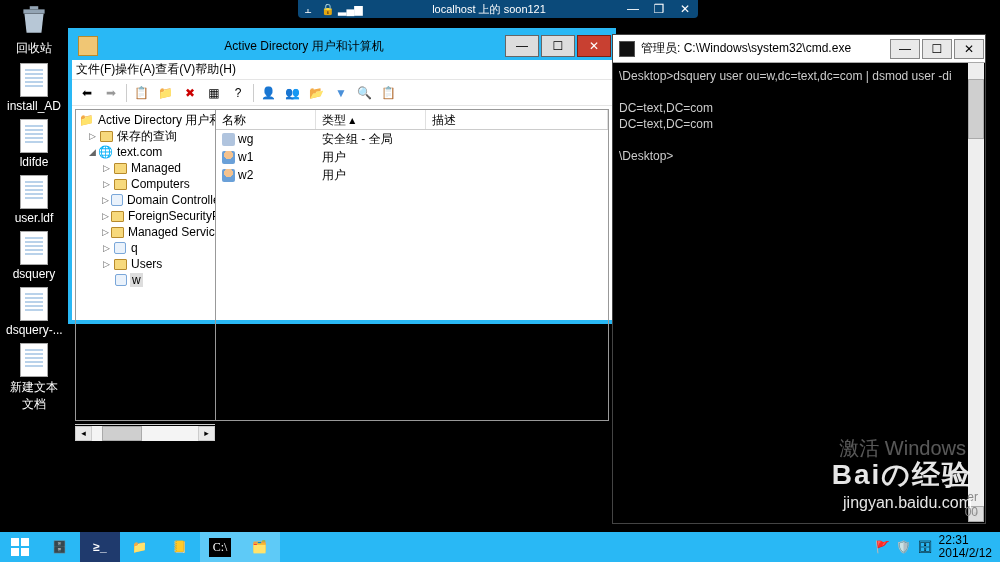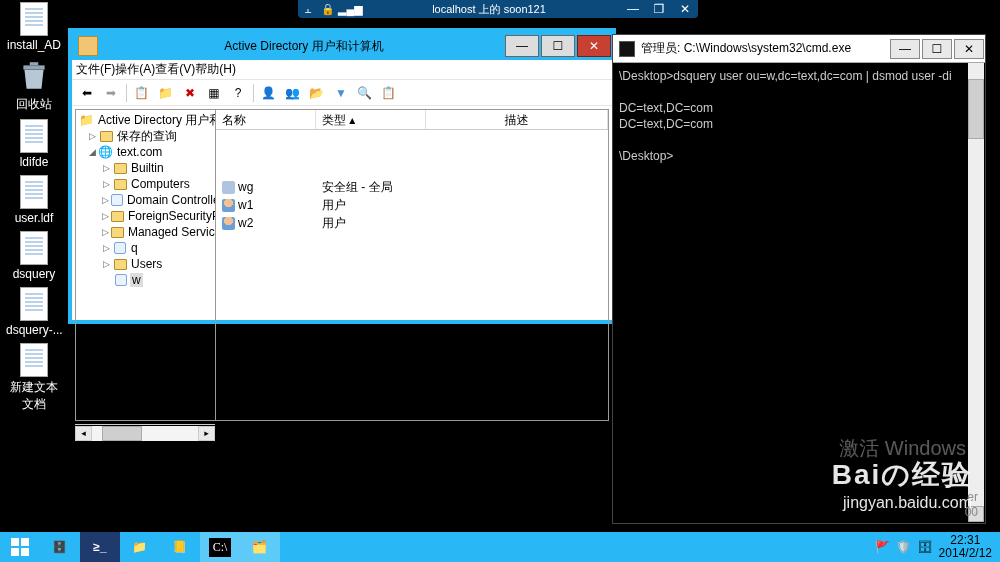--- a/index.html
+++ b/index.html
@@ -40,24 +40,24 @@
 .ad-body { display:flex; height:312px; border:1px solid #999; margin:3px; }
 .tree { width:140px; border-right:1px solid #999; overflow:hidden; padding:2px; }
 .tree-row { display:flex; align-items:center; height:16px; white-space:nowrap; padding-left:2px; gap:2px; }
 .tree-row.sel .lbl { background:#ddd; }
 .tree-arrow { width:9px; font-size:9px; color:#666; text-align:center; }
 .tree-ico { width:14px; height:14px; display:inline-flex; align-items:center; justify-content:center; }
 .folder { width:13px; height:11px; background:#f7d97c; border:1px solid #b78a2c; border-radius:1px; }
 .ou { width:12px; height:12px; border:1px solid #7aa7d9; border-radius:2px; background:#eaf2fb; }
 .tree .lbl { padding:0 2px; }
 
-.listpane { flex:1; display:flex; flex-direction:column;gap:48px; }
+.listpane { flex:1; display:flex; flex-direction:column; }
 .listhead { height:20px; display:flex; border-bottom:1px solid #ccc; }
 .listhead div { padding:2px 6px; border-right:1px solid #e0e0e0; }
-.lh1{width:100px;} .lh2{width:110px;} .lh3{flex:1;text-align:center;}
+.lh1{width:100px;} .lh2{width:110px;} .lh3{flex:1;}
 .listbody { flex:1; }
 .lrow { display:flex; height:18px; align-items:center; }
 .lrow .c1{width:100px; padding-left:6px; display:flex; align-items:center; gap:3px;}
 .lrow .c2{width:110px; padding-left:6px;} .lrow .c3{flex:1;}
 .user-ico, .grp-ico { width:13px; height:13px; display:inline-block; }
 .user-ico { background:radial-gradient(circle at 50% 30%, #f4c28e 0%, #f4c28e 40%, transparent 41%), linear-gradient(#6aa0d8,#6aa0d8); border-radius:2px; }
 .grp-ico { background:#b0c4de; border-radius:2px; }
 
 .hscroll { height:17px; border-top:1px solid #ccc; display:flex; align-items:center; }
 .hscroll .arrow { width:17px; height:15px; background:#e9e9e9; border:1px solid #ccc; text-align:center; font-size:9px; line-height:13px; }
@@ -75,21 +75,21 @@
 .cmd-body .scrollbar { position:absolute; right:1px; top:28px; bottom:1px; width:16px; background:#eee; }
 .cmd-body .scrollbar .sbtn{height:16px;background:#ddd;border:1px solid #aaa;text-align:center;font-size:9px;line-height:14px;}
 .cmd-body .scrollbar .sthumb{position:absolute;top:16px;left:0;right:0;height:60px;background:#cfcfcf;border:1px solid #aaa;}
 
 
 .taskbar { position:absolute; left:0; right:0; bottom:0; height:30px; background:#29b8f5; display:flex; align-items:center; }
 .taskbar .tsk { width:40px; height:30px; display:flex; align-items:center; justify-content:center; }
 .taskbar .tsk.active { background:rgba(255,255,255,.25); }
 .taskbar .spacer { flex:1; }
 .tray { display:flex; align-items:center; gap:6px; padding:0 8px; color:#000; font-size:11px; }
-.tray .clock { text-align:center; line-height:13px; }
+.tray .clock { text-align:left; line-height:13px; }
 
 
 .watermark { position:absolute; right:28px; bottom:50px; color:rgba(255,255,255,.9); text-align:right; font-family:"Microsoft YaHei"; pointer-events:none; }
 .watermark .l1 { font-size:28px; font-weight:bold; letter-spacing:2px; }
 .watermark .l2 { font-size:16px; }
 .activate { position:absolute; right:34px; bottom:100px; color:rgba(255,255,255,.35); font-size:20px; pointer-events:none; }
 .cmd-rt { position:absolute; right:22px; bottom:42px; color:#888; font-family:Consolas,monospace; font-size:12px; text-align:right; line-height:15px; pointer-events:none;}
 </style>
 </head>
 <body>
@@ -101,33 +101,33 @@
   <div class="title">localhost 上的 soon121</div>
   <div class="btns">
     <div class="btn">—</div>
     <div class="btn">❐</div>
     <div class="btn">✕</div>
   </div>
 </div>
 
 <div class="desktop-icons">
   <div class="di">
-      <div class="txtfile"></div>
-      <div>install_AD</div>
-    </div>
-  <div class="di">
     <div class="ic">
       <svg class="recycle-svg" viewBox="0 0 32 32">
           <path fill="#b7c7d6" d="M7 10h18l-2 18H9z"></path>
           <rect x="6" y="6" width="20" height="4" fill="#93a4b4"></rect>
           <rect x="12" y="3" width="8" height="3" fill="#93a4b4"></rect>
         </svg>
     </div>
     <div>回收站</div>
   </div>
+  <div class="di">
+      <div class="txtfile"></div>
+      <div>install_AD</div>
+    </div>
   <div class="di">
       <div class="txtfile"></div>
       <div>ldifde</div>
     </div>
   <div class="di">
       <div class="txtfile"></div>
       <div>user.ldf</div>
     </div>
   <div class="di">
       <div class="txtfile"></div>
@@ -192,21 +192,21 @@
       <div class="tree-row" style="padding-left:10px">
           <span class="tree-arrow">◢</span>
           <span class="tree-ico">🌐</span>
           <span class="lbl">text.com</span>
         </div>
       <div class="tree-row" style="padding-left:24px">
           <span class="tree-arrow">▷</span>
           <span class="tree-ico">
             <span class="folder"></span>
           </span>
-          <span class="lbl">Builtin</span>
+          <span class="lbl">Managed</span>
         </div>
       <div class="tree-row" style="padding-left:24px">
           <span class="tree-arrow">▷</span>
           <span class="tree-ico">
             <span class="folder"></span>
           </span>
           <span class="lbl">Computers</span>
         </div>
       <div class="tree-row" style="padding-left:24px">
           <span class="tree-arrow">▷</span>

